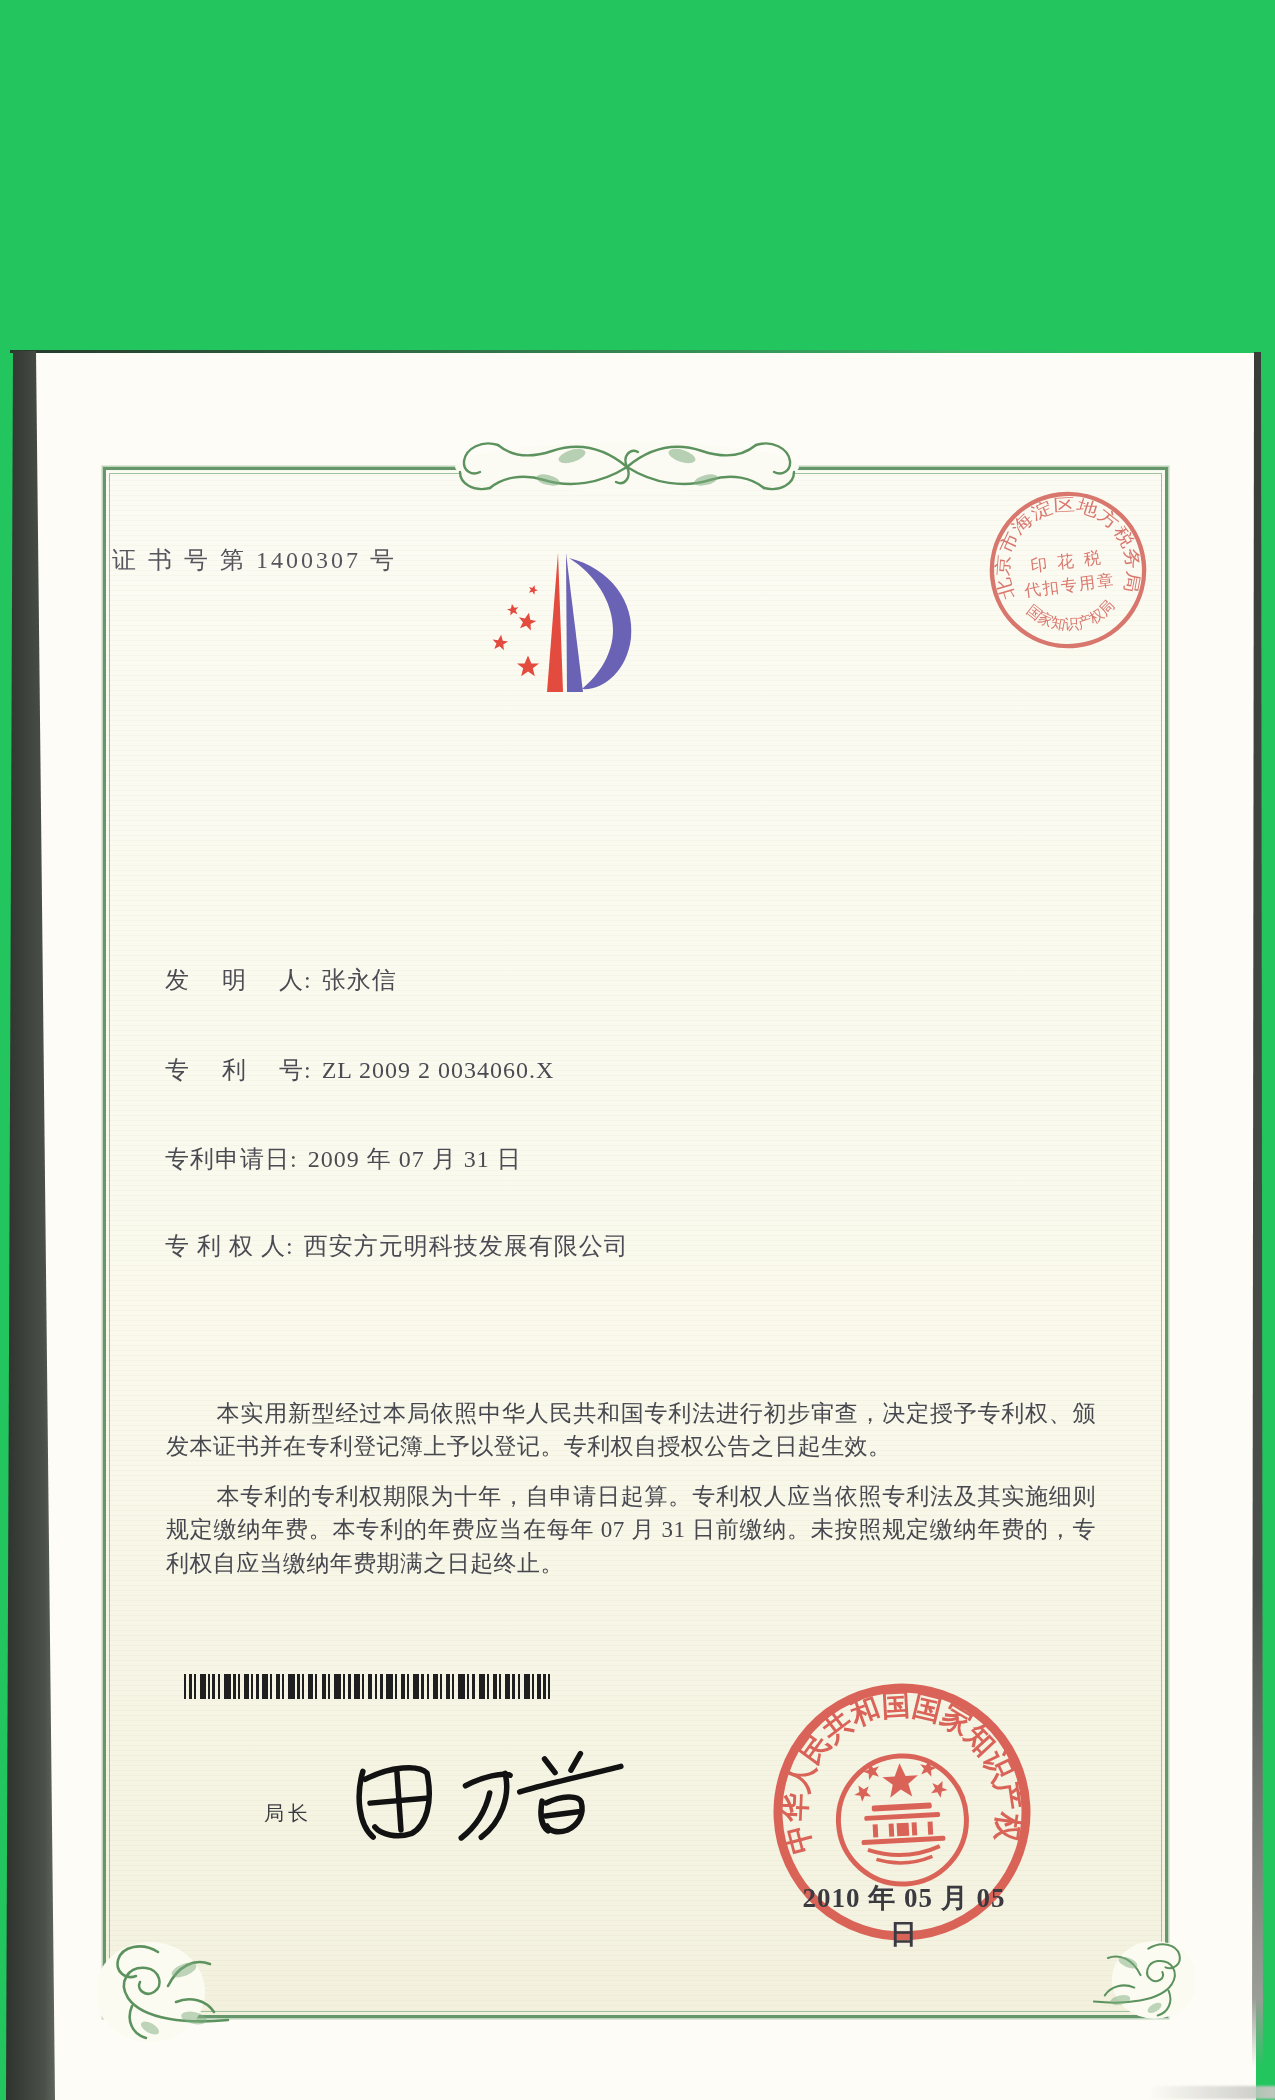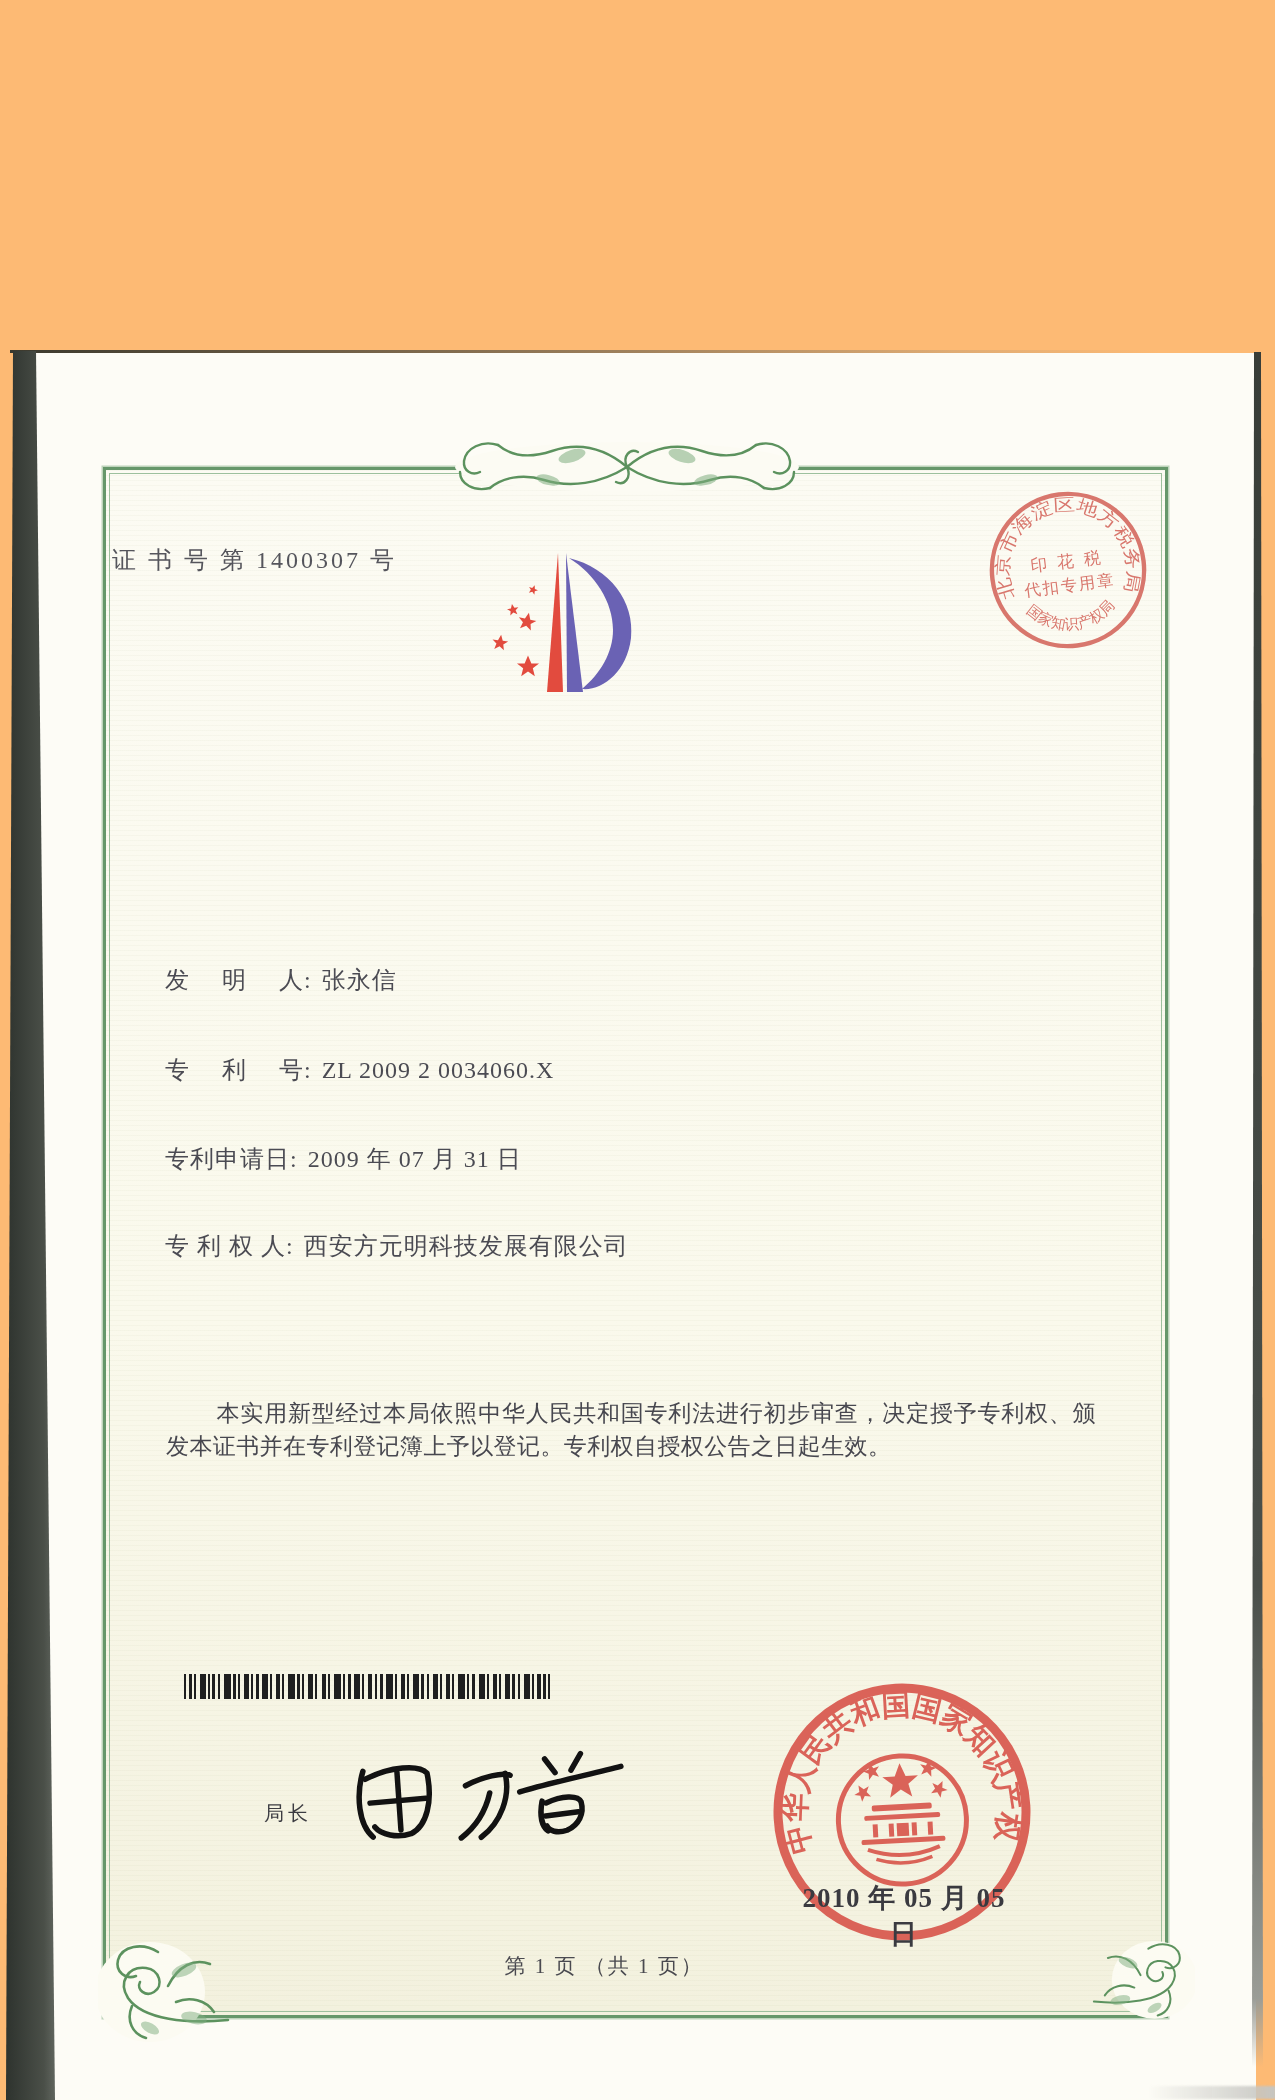--- a/index.html
+++ b/index.html
@@ -1,18 +1,18 @@
 <!DOCTYPE html>
 <html><head>
 <meta charset="utf-8">
 <style>
   html,body{margin:0;padding:0;background:#ffffff;}
   .stage{
     position:relative;width:1275px;height:2100px;overflow:hidden;
-    background:#fdba74;
+    background:#22c55e;
     font-family:"Liberation Serif","DejaVu Serif",serif;
   }
   .abs{position:absolute;}
 
   
   .paper{
     left:28px;top:353px;width:1228px;height:1747px;
     background:#fdfcf6;
   }
   .edge-left{
@@ -175,20 +175,21 @@
   </svg>
 
 
   <div class="abs field f1"><span class="flabel">发　 明 　人:</span><span class="fval">张永信</span></div>
   <div class="abs field f2"><span class="flabel">专 　利 　号:</span><span class="fval">ZL 2009 2 0034060.X</span></div>
   <div class="abs field f3"><span class="flabel">专利申请日:</span><span class="fval">2009 年 07 月 31 日</span></div>
   <div class="abs field f4"><span class="flabel">专 利 权 人:</span><span class="fval">西安方元明科技发展有限公司</span></div>
 
   <div class="abs body-text">
     <p>本实用新型经过本局依照中华人民共和国专利法进行初步审查，决定授予专利权、颁发本证书并在专利登记簿上予以登记。专利权自授权公告之日起生效。</p>
+    <p>本专利的专利权期限为十年，自申请日起算。专利权人应当依照专利法及其实施细则规定缴纳年费。本专利的年费应当在每年 07 月 31 日前缴纳。未按照规定缴纳年费的，专利权自应当缴纳年费期满之日起终止。</p>
   </div>
 
   <svg class="abs barcode" width="366" height="25" viewBox="0 0 366 25">
     <g fill="#1f1f1f">
       <rect x="0" width="2" height="25"></rect>
         <rect x="5" width="3" height="25"></rect>
         <rect x="10" width="2" height="25"></rect>
         <rect x="16" width="6" height="25"></rect>
         <rect x="24" width="2" height="25"></rect>
         <rect x="28" width="3" height="25"></rect>
@@ -306,15 +307,14 @@
     <text font-family="Liberation Serif, DejaVu Serif, serif" font-size="17.5" fill="#d4655b">
       <textPath href="#stampTop" textLength="238" lengthAdjust="spacingAndGlyphs">北京市海淀区地方税务局</textPath>
     </text>
     <text font-family="Liberation Serif, DejaVu Serif, serif" font-size="15" fill="#d4655b">
       <textPath href="#stampBot" textLength="102" lengthAdjust="spacingAndGlyphs">国家知识产权局</textPath>
     </text>
     <text x="85" y="82" text-anchor="middle" font-family="Liberation Serif, DejaVu Serif, serif" font-size="17" letter-spacing="3" fill="#d4655b">印 花 税</text>
     <text x="85" y="106" text-anchor="middle" font-family="Liberation Serif, DejaVu Serif, serif" font-size="16.5" letter-spacing="2" fill="#d4655b">代扣专用章</text>
   </svg>
 
-  <div class="abs footer">第 1 页 （共 1 页）</div>
 
 </div>
 
 </body></html>

